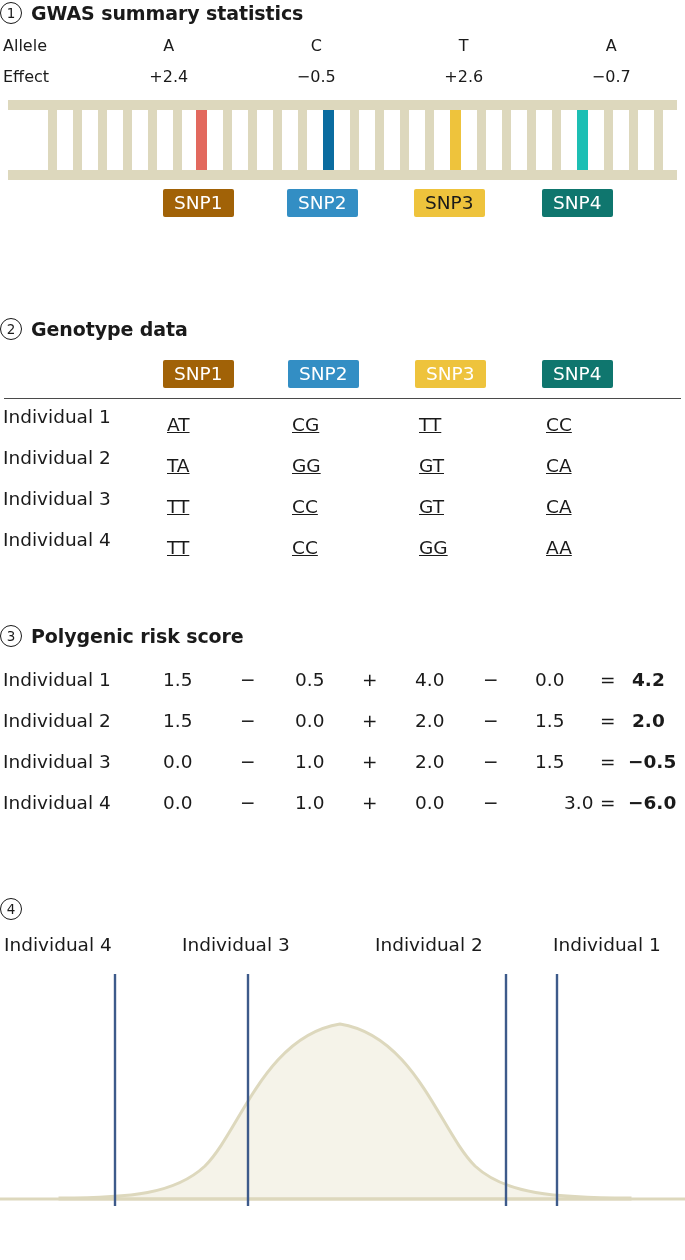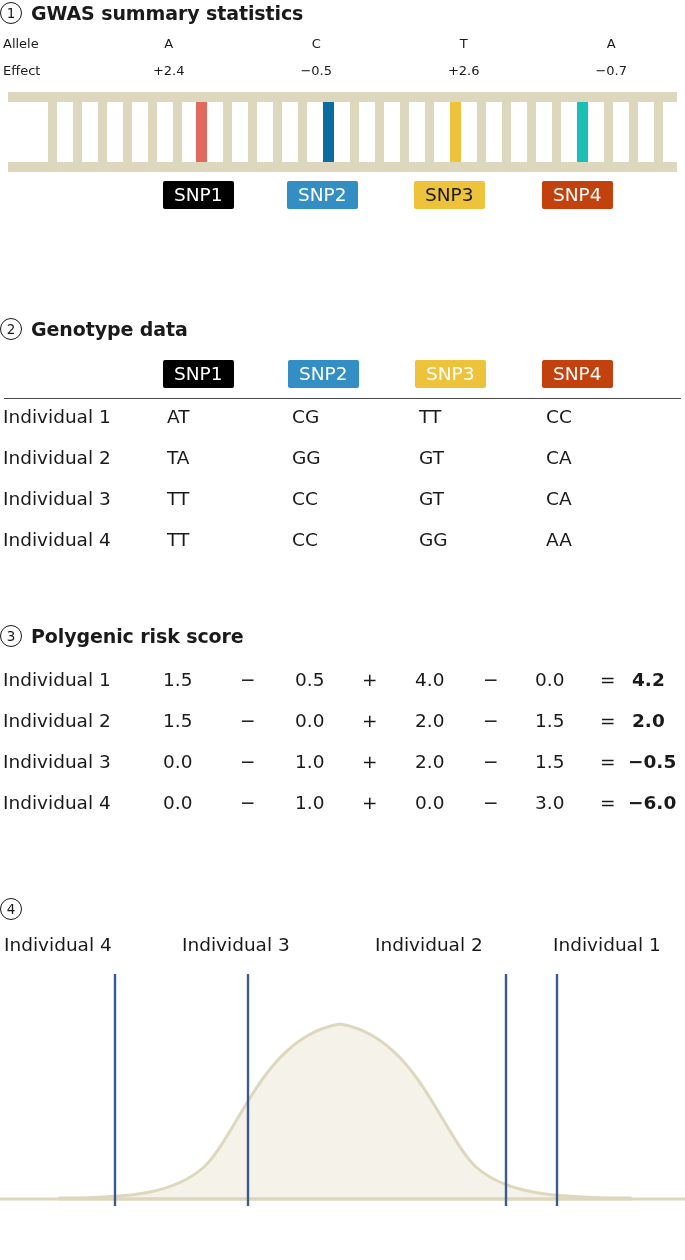--- a/index.html
+++ b/index.html
@@ -35,21 +35,21 @@
     font-weight: normal;
     box-sizing: border-box;
     flex: 0 0 auto;
   }
 
   
   #sec1 { top: 2px; }
   .gwas-row {
     display: flex;
     align-items: baseline;
-    font-size: 13px;
+    font-size: 16px;
     margin-top: 12px;
     justify-content: center;
   }
   .gwas-label { width: 92px; flex: 0 0 92px; padding-left: 3px; }
   .gwas-cells { display: flex; flex: 1; }
   .gwas-cell { flex: 1; text-align: center; }
 
   
   .dna {
     position: relative;
@@ -84,24 +84,24 @@
   }
   .snp-tag {
     position: absolute;
     top: 0;
     font-size: 18.5px;
     color: #fff;
     padding: 3px 11px 4px 11px;
     border-radius: 2px;
     white-space: nowrap;
   }
-  .tag-red    { background: #000000; text-align: right; }
+  .tag-red    { background: #a16207; text-align: right; }
   .tag-blue   { background: #338ec4; }
   .tag-yellow { background: #eec33c; color: #1a1a1a; }
-  .tag-teal   { background: #c2410c; }
+  .tag-teal   { background: #0f766e; }
 
   
   #sec2 { top: 318px; }
   .geno-tags {
     position: relative;
     height: 32px;
     margin-top: 20px;
   }
   .geno-tag {
     position: absolute; top: 0;
@@ -115,21 +115,21 @@
     margin-top: 6px;
     width: 677px;
     margin-left: 4px;
   }
   .geno-row {
     position: relative;
     height: 41px;
     font-size: 18.5px;
   }
   .geno-name { position: absolute; left: 3px; top: 7px; }
-  .geno-val  { position: absolute; top: 7px; }
+  .geno-val  { position: absolute; top: 15px; text-decoration: underline; }
 
   
   #sec3 { top: 625px; }
   .prs-row {
     position: relative;
     height: 41px;
     font-size: 18.5px;
     margin-top: 0;
   }
   .prs-name { position: absolute; left: 3px; top: 8px; }
@@ -318,21 +318,21 @@
   </div>
 
   <div class="prs-row">
     <span class="prs-name">Individual 4</span>
     <span class="prs-cell" style="left:163px">0.0</span>
     <span class="prs-cell" style="left:240px">−</span>
     <span class="prs-cell" style="left:295px">1.0</span>
     <span class="prs-cell" style="left:362px">+</span>
     <span class="prs-cell" style="left:415px">0.0</span>
     <span class="prs-cell" style="left:483px">−</span>
-    <span class="prs-cell" style="left:535px">3.0</span>
+    <span class="prs-cell" style="left:564px">3.0</span>
     <span class="prs-cell" style="left:600px">=</span>
     <span class="prs-cell prs-total" style="left:628px">−6.0</span>
   </div>
 </div>
 
 <div class="panel" id="sec4">
   <div class="sec-head">
     <span class="circ-num">4</span>
   </div>
 

